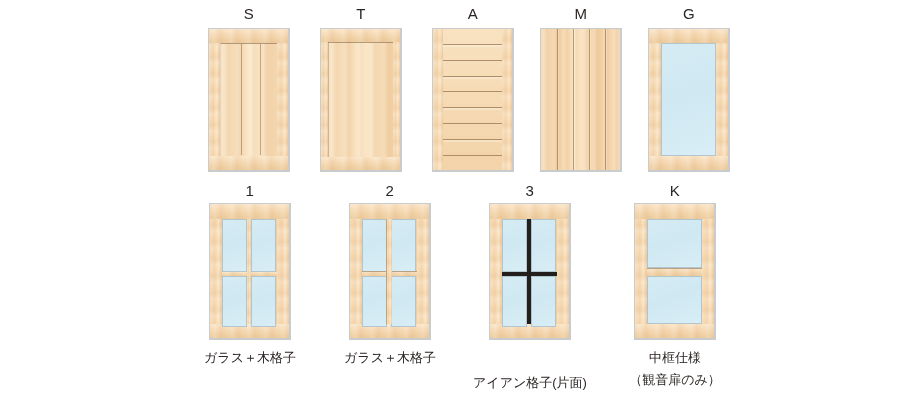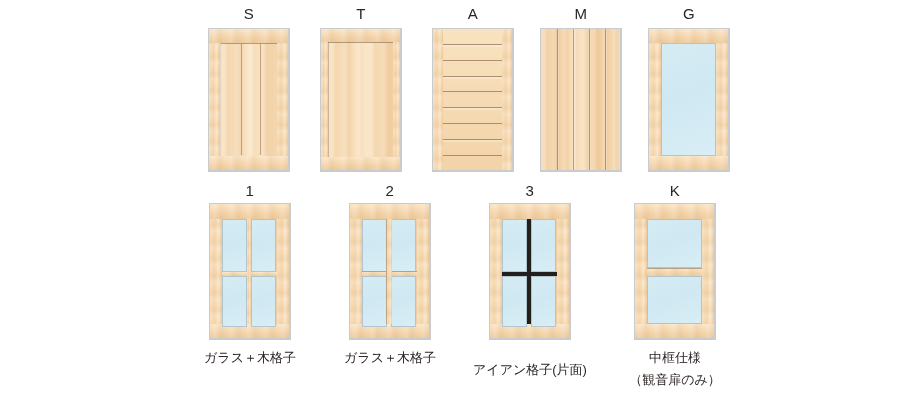--- a/index.html
+++ b/index.html
@@ -249,18 +249,18 @@
       <div class="glass" style="left:12px;right:12px;top:72px;bottom:14px;"></div>
       <div class="rail" style="left:12px;right:12px;top:64px;height:8px;
                   box-shadow:inset 0 1px 0 rgba(120,95,70,.5);"></div>
     </div>
   </div>
 
   <div class="caption" style="left:180px;top:348px;width:140px;">ガラス＋木格子</div>
 
   <div class="caption" style="left:320px;top:348px;width:140px;">ガラス＋木格子</div>
 
-  <div class="caption" style="left:455px;top:360px;width:150px;">アイアン格子(片面)</div>
+  <div class="caption" style="left:455px;top:373px;width:150px;">アイアン格子(片面)</div>
 
   <div class="caption" style="left:605px;top:370px;width:140px;">（観音扉のみ）</div>
   <div class="caption" style="left:605px;top:348px;width:140px;">中框仕様</div>
 
 </div>
 
 </body></html>

